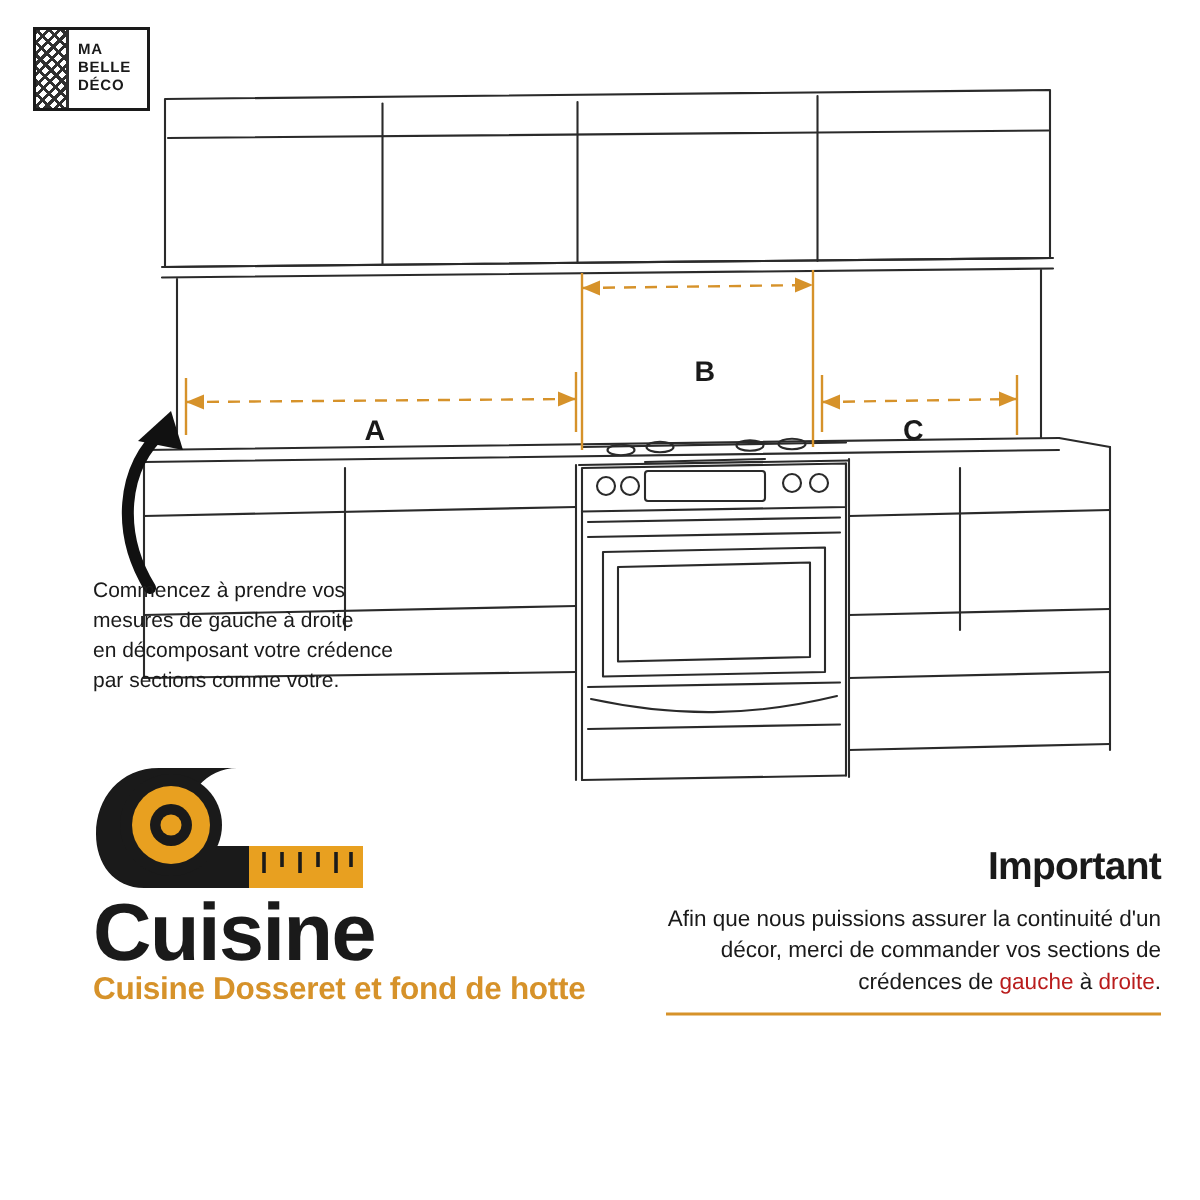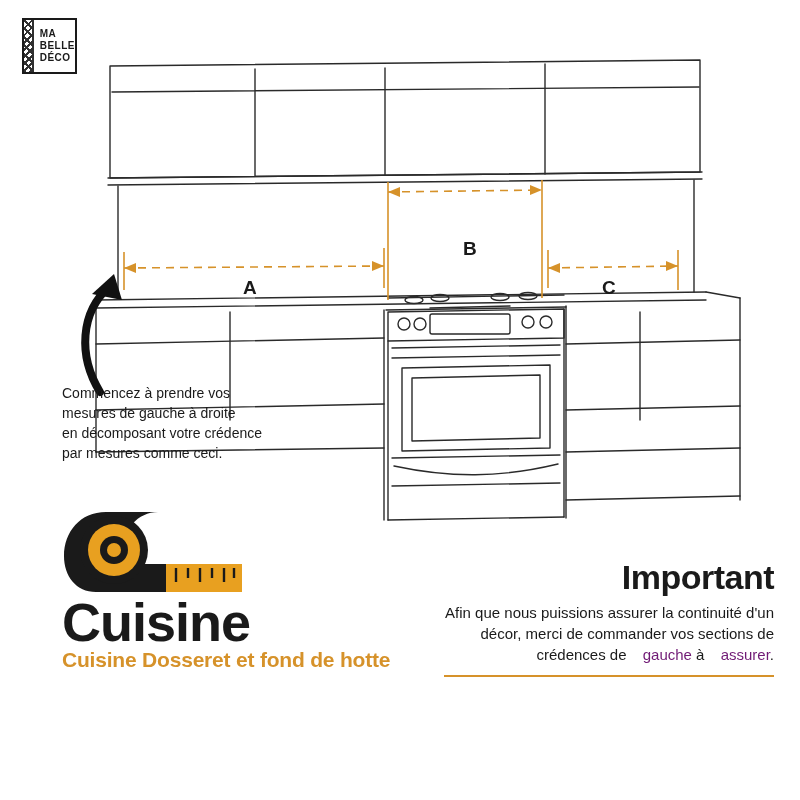--- a/index.html
+++ b/index.html
@@ -19,21 +19,21 @@
     width: 800px;
     height: 800px;
     background: #ffffff;
   }
 
   
   .logo-box {
     position: absolute;
     left: 22px;
     top: 18px;
-    width: 55px;
+    width: 78px;
     height: 56px;
     border: 2px solid #1a1a1a;
     box-sizing: border-box;
     display: flex;
     align-items: stretch;
   }
   .logo-pattern {
     width: 20px;
     border-right: 2px solid #1a1a1a;
     background:
@@ -121,33 +121,33 @@
 
   
   .important-block {
     position: absolute;
     right: 26px;
     top: 558px;
     width: 330px;
     text-align: right;
   }
   .important-title {
-    font-size: 34px;
+    font-size: 26px;
     font-weight: bold;
     color: #1a1a1a;
     line-height: 38px;
     letter-spacing: -0.5px;
   }
   .important-body {
     margin-top: 6px;
     font-size: 15px;
     line-height: 21px;
     color: #1a1a1a;
   }
-  .hl { color: #701a75; margin-left: 12px; }
+  .hl { color: #b91c1c; }
   .important-rule {
     margin-top: 10px;
     height: 2px;
     background: #d6922a;
     width: 100%;
   }
 </style>
 </head>
 <body>
 
@@ -269,21 +269,21 @@
   </svg>
 
   <div class="dim-letter" id="dim-a">A</div>
   <div class="dim-letter" id="dim-b">B</div>
   <div class="dim-letter" id="dim-c">C</div>
 
   <div class="instruction">
     <div>Commencez à prendre vos</div>
     <div>mesures de gauche à droite</div>
     <div>en décomposant votre crédence</div>
-    <div>par mesures comme ceci.</div>
+    <div>par sections comme votre.</div>
   </div>
 
   <svg class="tape" viewBox="0 0 182 88">
 
     <path d="M44 4 C18 4 2 24 2 48 C2 68 14 84 34 84 L112 84 L112 56 L70 56 C62 56 60 50 60 44 C60 22 76 4 96 4 Z" fill="#1a1a1a"></path>
     <circle cx="52" cy="42" r="34" fill="#1a1a1a"></circle>
     <circle cx="52" cy="42" r="26" fill="#e8a020"></circle>
     <circle cx="52" cy="42" r="14" fill="#1a1a1a"></circle>
     <circle cx="52" cy="42" r="7" fill="#e8a020"></circle>
 
@@ -298,17 +298,17 @@
     </g>
   </svg>
 
   <div class="title-block">
     <div class="title-line">Cuisine</div>
     <div class="subtitle">Cuisine Dosseret et fond de hotte</div>
   </div>
 
   <div class="important-block">
     <div class="important-title">Important</div>
-    <div class="important-body"><span>Afin que nous puissions assurer la continuité d'un décor, merci de commander vos sections de crédences de </span><span class="hl">gauche</span><span> à </span><span class="hl">assurer</span><span>.</span></div>
+    <div class="important-body"><span>Afin que nous puissions assurer la continuité d'un décor, merci de commander vos sections de crédences de </span><span class="hl">gauche</span><span> à </span><span class="hl">droite</span><span>.</span></div>
     <div class="important-rule"></div>
   </div>
 
 </div>
 
 </body></html>

